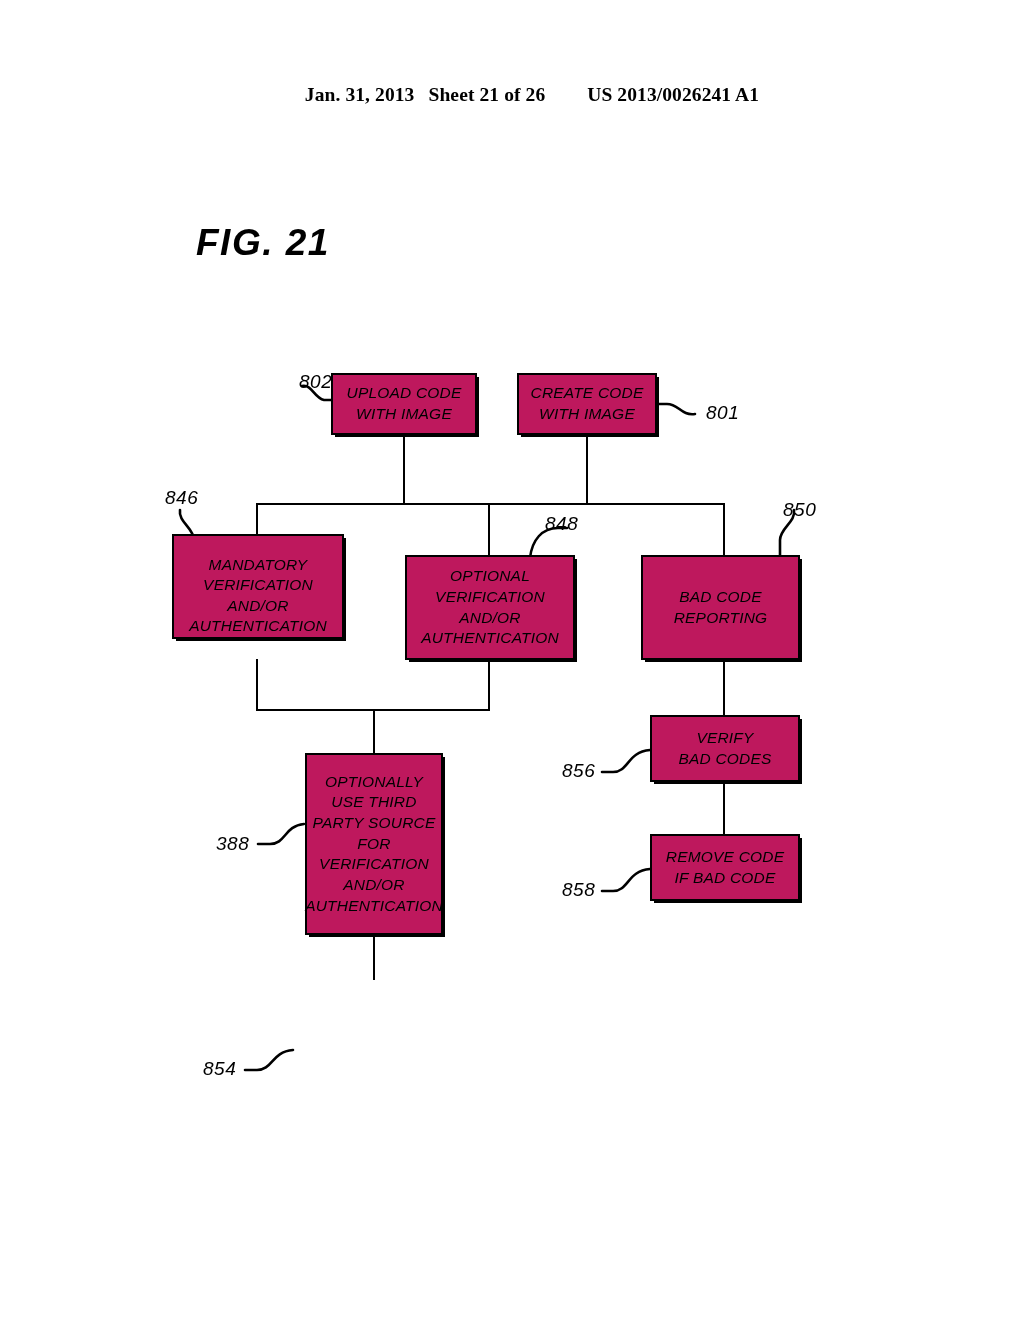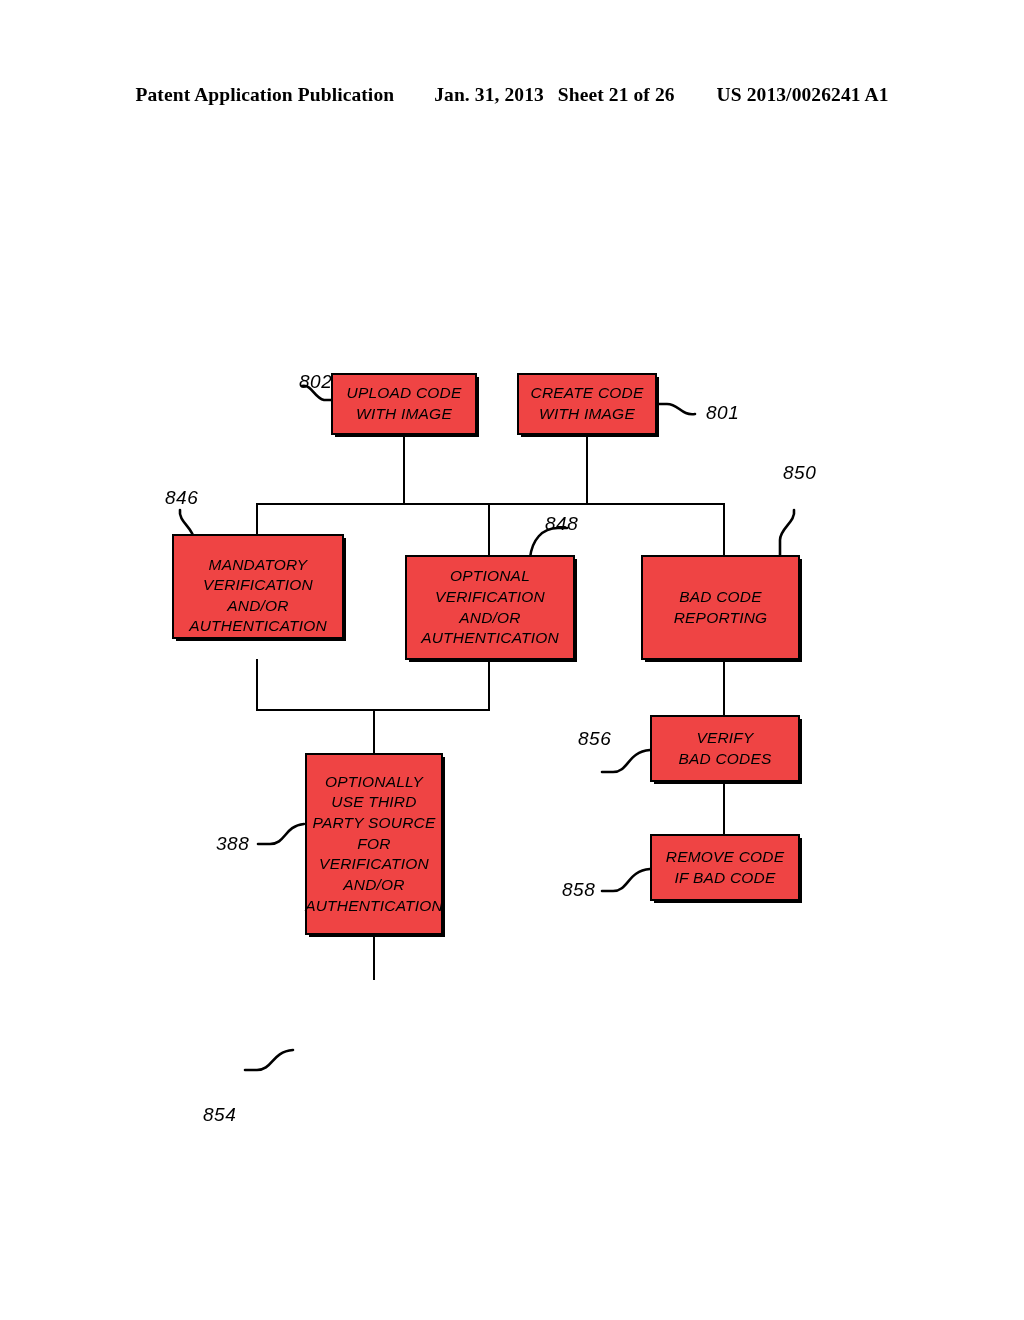--- a/index.html
+++ b/index.html
@@ -50,21 +50,21 @@
     font-weight: bold;
     font-size: 37px;
     letter-spacing: 1.5px;
   }
 
   
   .node {
     position: absolute;
     box-sizing: border-box;
     border: 2.2px solid #000;
-    background: #ef4444;
+    background: #be185d;
     display: flex;
     align-items: center;
     justify-content: center;
     text-align: center;
     font-family: "Liberation Sans", sans-serif;
     font-style: italic;
     font-size: 15.5px;
     line-height: 1.33;
     letter-spacing: 0.2px;
     
@@ -103,29 +103,29 @@
     stroke-width: 2.6;
     stroke-linecap: round;
   }
 </style>
 </head>
 <body>
 
 <div id="page">
 
   <div id="page-header">
-    <span class="hdr-seg">Patent Application Publication</span>
     <span class="gap-a"></span>
     <span class="hdr-seg">Jan. 31, 2013</span>
     <span class="gap-b"></span>
     <span class="hdr-seg">Sheet 21 of 26</span>
     <span class="gap-c"></span>
     <span class="hdr-seg">US 2013/0026241 A1</span>
   </div>
 
+  <div id="fig-title">FIG. 21</div>
 
   <div class="line v" style="left:403px; top:435px; height:70px;"></div>
 
   <div class="line v" style="left:586px; top:435px; height:70px;"></div>
 
   <div class="line h" style="left:256px; top:503px; width:469px;"></div>
 
   <div class="line v" style="left:256px; top:503px; height:52px;"></div>
 
   <div class="line v" style="left:488px; top:503px; height:52px;"></div>
@@ -209,36 +209,36 @@
   <div class="refnum" style="left:165px; top:487px;">846</div>
   <svg class="leader" style="left:176px; top:508px; width:42px; height:52px;" viewBox="0 0 42 52">
     <path d="M4,2 C2,14 18,20 18,32 L18,47"></path>
   </svg>
 
   <div class="refnum" style="left:545px; top:513px;">848</div>
   <svg class="leader" style="left:516px; top:522px; width:56px; height:40px;" viewBox="0 0 56 40">
     <path d="M51,6 L42,6 C26,6 16,18 14,36"></path>
   </svg>
 
-  <div class="refnum" style="left:783px; top:462px;text-align:center;">850</div>
+  <div class="refnum" style="left:783px; top:499px;text-align:center;">850</div>
   <svg class="leader" style="left:760px; top:508px; width:44px; height:52px;" viewBox="0 0 44 52">
     <path d="M34,2 C36,14 20,20 20,32 L20,47"></path>
   </svg>
 
   <div class="refnum" style="left:216px; top:833px;">388</div>
   <svg class="leader" style="left:256px; top:800px; width:56px; height:52px;" viewBox="0 0 56 52">
     <path d="M2,44 L14,44 C30,44 28,26 48,24"></path>
   </svg>
 
-  <div class="refnum" style="left:203px; top:1058px;margin-top:46px;">854</div>
+  <div class="refnum" style="left:203px; top:1058px;">854</div>
   <svg class="leader" style="left:243px; top:1026px; width:56px; height:52px;" viewBox="0 0 56 52">
     <path d="M2,44 L14,44 C30,44 28,26 50,24"></path>
   </svg>
 
-  <div class="refnum" style="left:562px; top:728px;margin-left:16px;">856</div>
+  <div class="refnum" style="left:562px; top:760px;">856</div>
   <svg class="leader" style="left:600px; top:730px; width:56px; height:48px;" viewBox="0 0 56 48">
     <path d="M2,42 L13,42 C29,42 27,22 50,20"></path>
   </svg>
 
   <div class="refnum" style="left:562px; top:879px;">858</div>
   <svg class="leader" style="left:600px; top:849px; width:56px; height:48px;" viewBox="0 0 56 48">
     <path d="M2,42 L13,42 C29,42 27,22 50,20"></path>
   </svg>
 
 </div>

